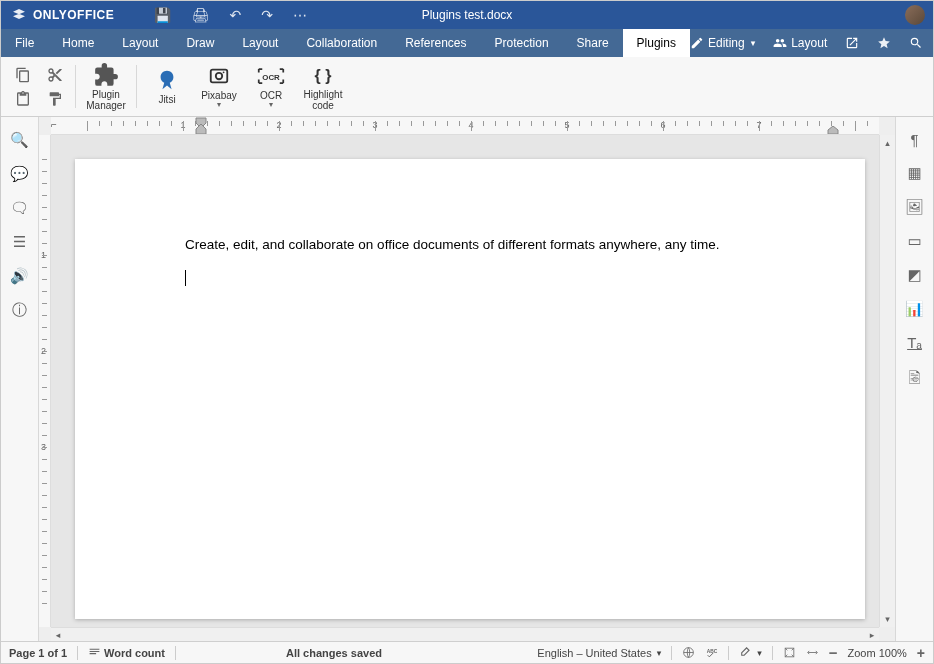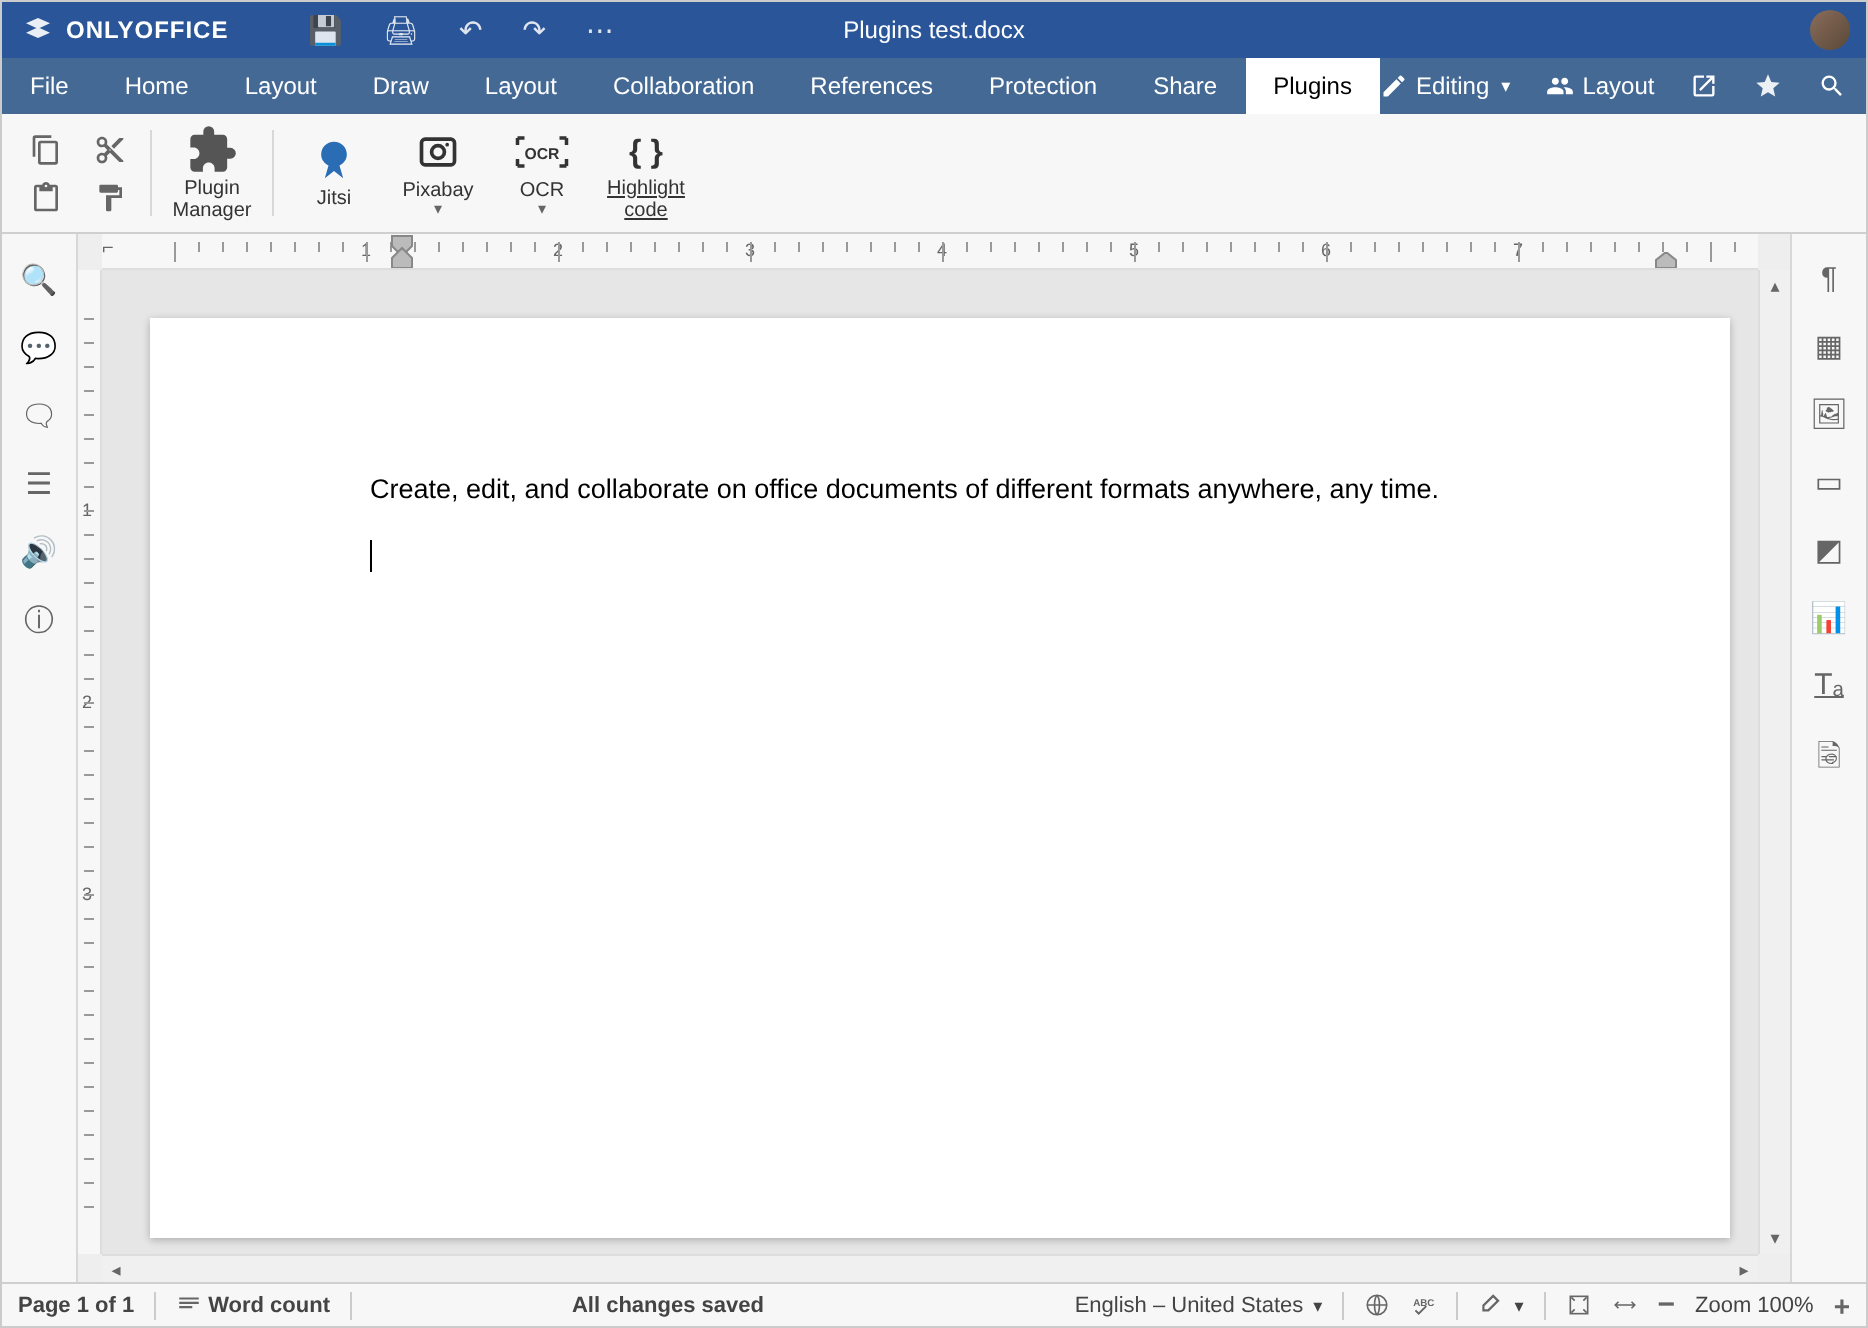--- a/index.html
+++ b/index.html
@@ -201,21 +201,21 @@
       </div>
     <span>OCR</span>
     <span class="caret">▾</span>
   </div>
   <div class="plugin">
     <div class="picon">
         <svg width="24" height="22" viewBox="0 0 24 20">
           <text x="12" y="16" font-size="16" fill="#333" text-anchor="middle" font-weight="bold">{ }</text>
         </svg>
       </div>
-    <span style="white-space:pre-line;text-decoration:underline;">Highlight
+    <span style="white-space:pre-line;">Highlight
 code</span>
   </div>
 </div>
 
 <div class="workarea">
   <div class="left-panel">
     <span>🔍</span>
     <span>💬</span>
     <span>🗨</span>
     <span>☰</span>

